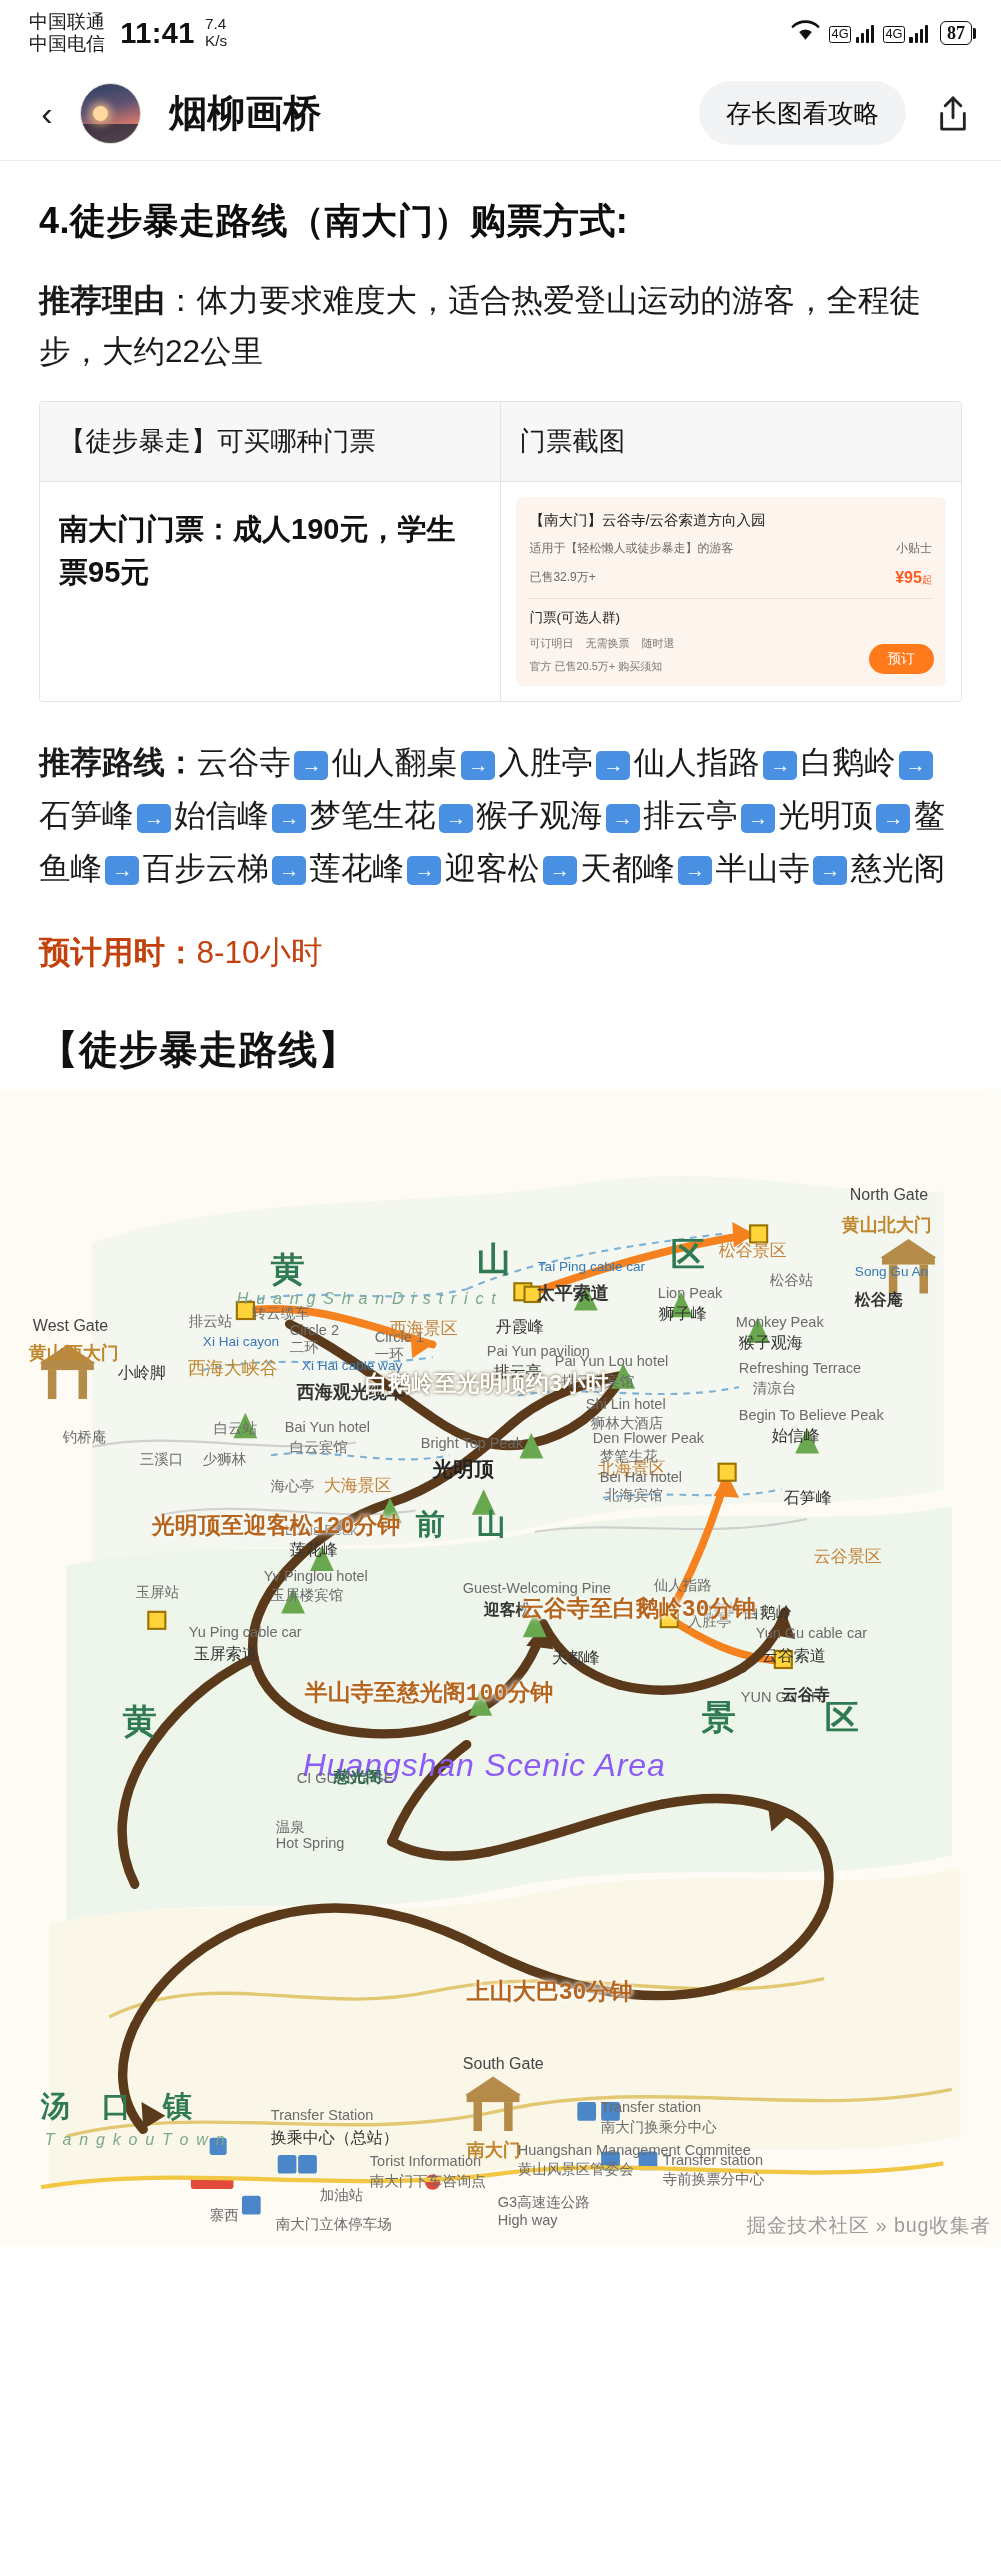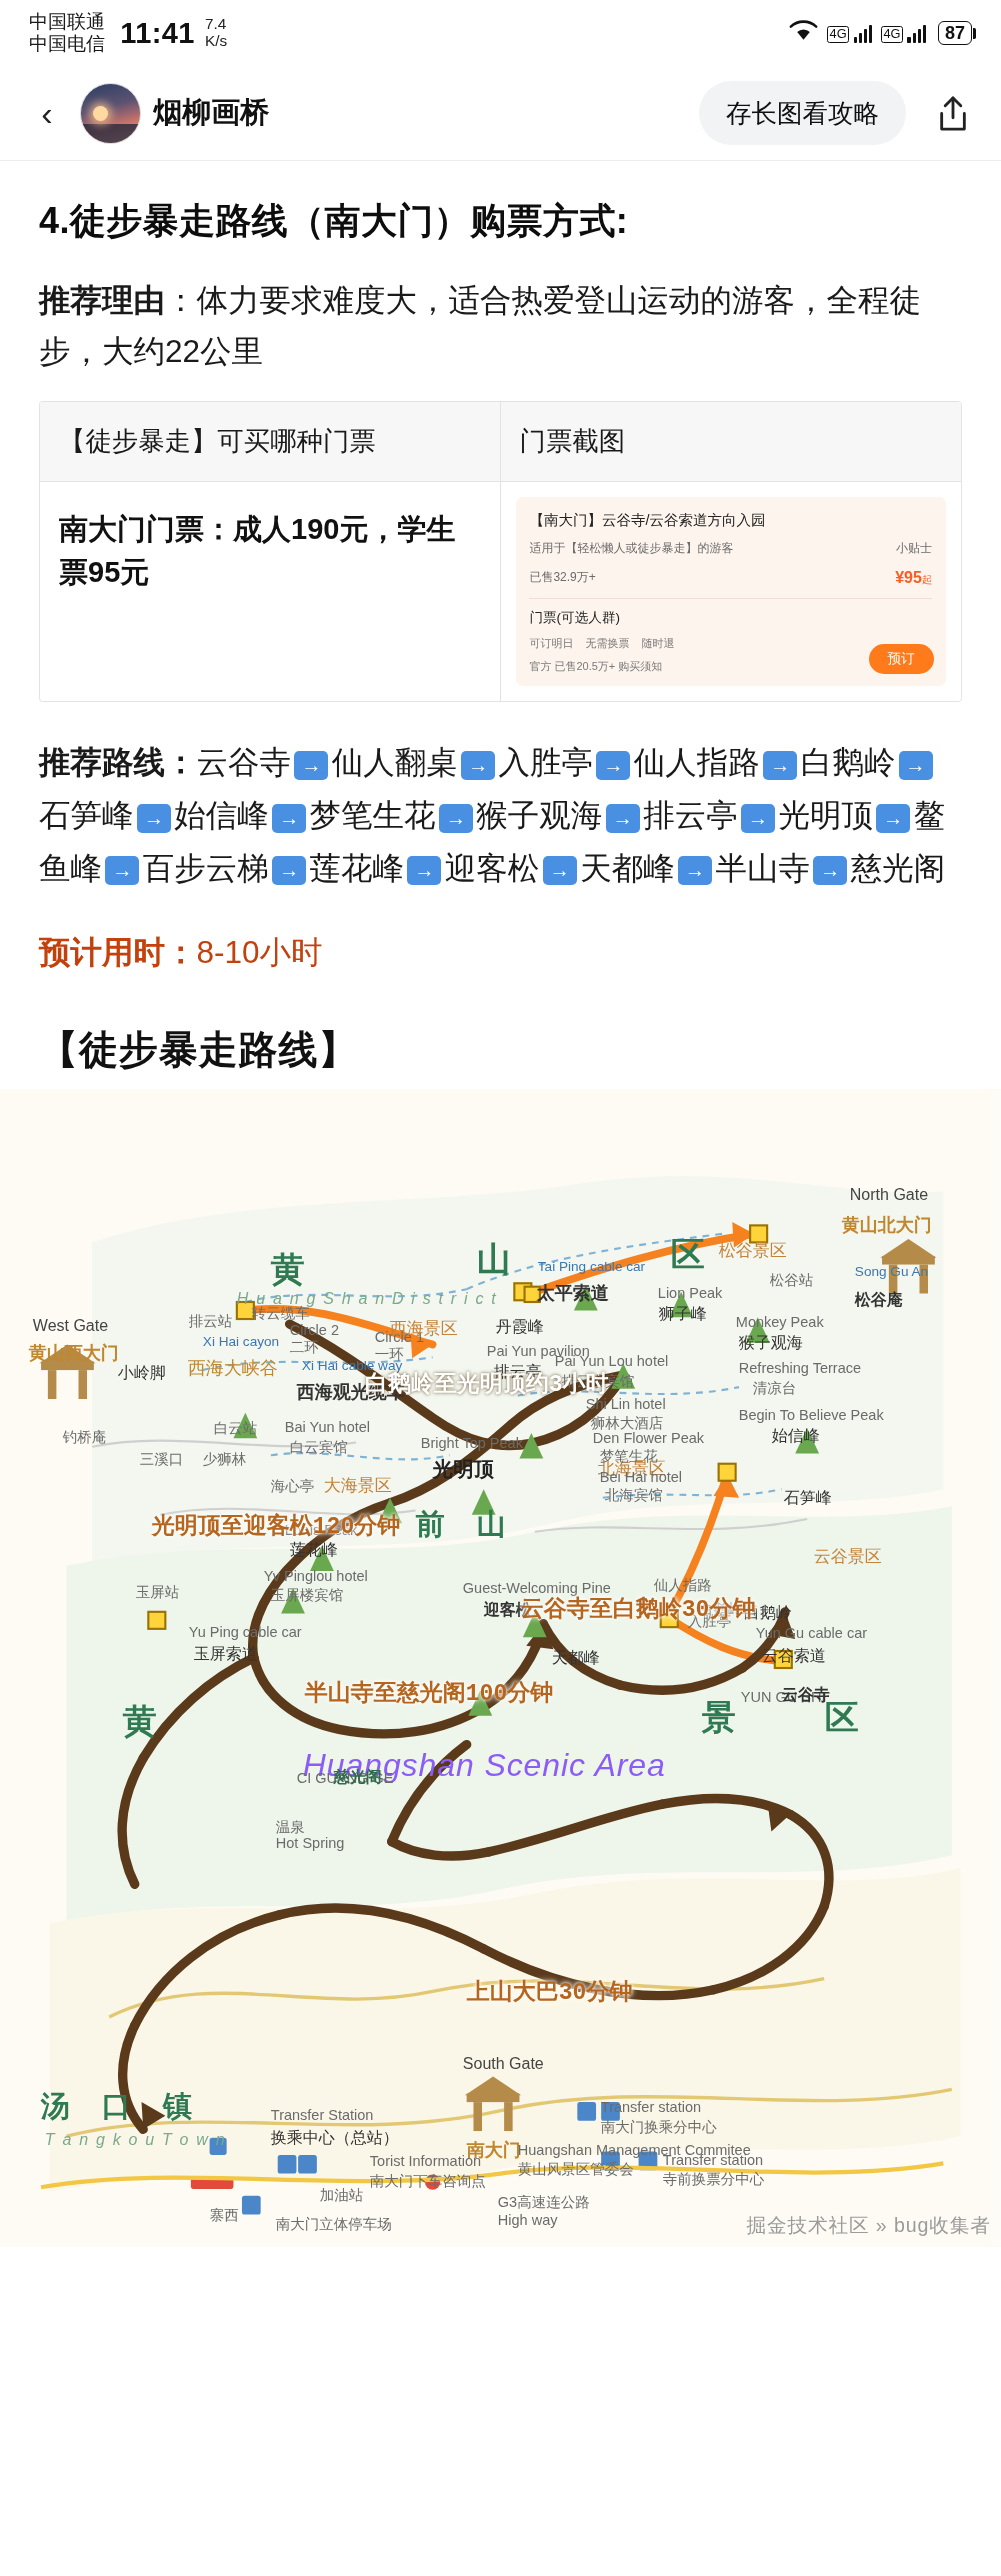--- a/index.html
+++ b/index.html
@@ -63,20 +63,21 @@
   .bars i:nth-child(3) { height: 13.6px; }
   .bars i:nth-child(4) { height: 18px; }
   .battery {
     border: 1.7px solid #111;
     border-radius: 6px;
     padding: 0.9px 6px;
     font-size: 18px;
     font-weight: 600;
     position: relative;
     margin-left: 3.4px;
+    font-family: Liberation Serif, serif;
   }
   .battery::after {
     content: "";
     position: absolute;
     right: -5.1px; top: 6.8px;
     width: 3.4px; height: 10.2px;
     background: #111;
     border-radius: 0 1.7px 1.7px 0;
   }
 
@@ -113,24 +114,24 @@
     border-radius: 50%;
     box-shadow: 0 0 8.5px 3.4px rgba(255,200,140,.75);
   }
   .avatar::before {
     content: "";
     position: absolute;
     left: 0; right: 0; bottom: 0; height: 19px;
     background: rgba(20,30,55,.72);
   }
   .account-name {
-    font-size: 29px;
+    font-size: 38px;
     font-weight: 600;
     color: #111;
-    margin-left: 12px;
+    margin-left: 28px;
     white-space: nowrap;
   }
   .save-btn {
     margin-left: auto;
     background: #f2f3f5;
     border-radius: 34px;
     padding: 14.5px 27px;
     font-size: 25.5px;
     color: #111;
     font-weight: 500;

